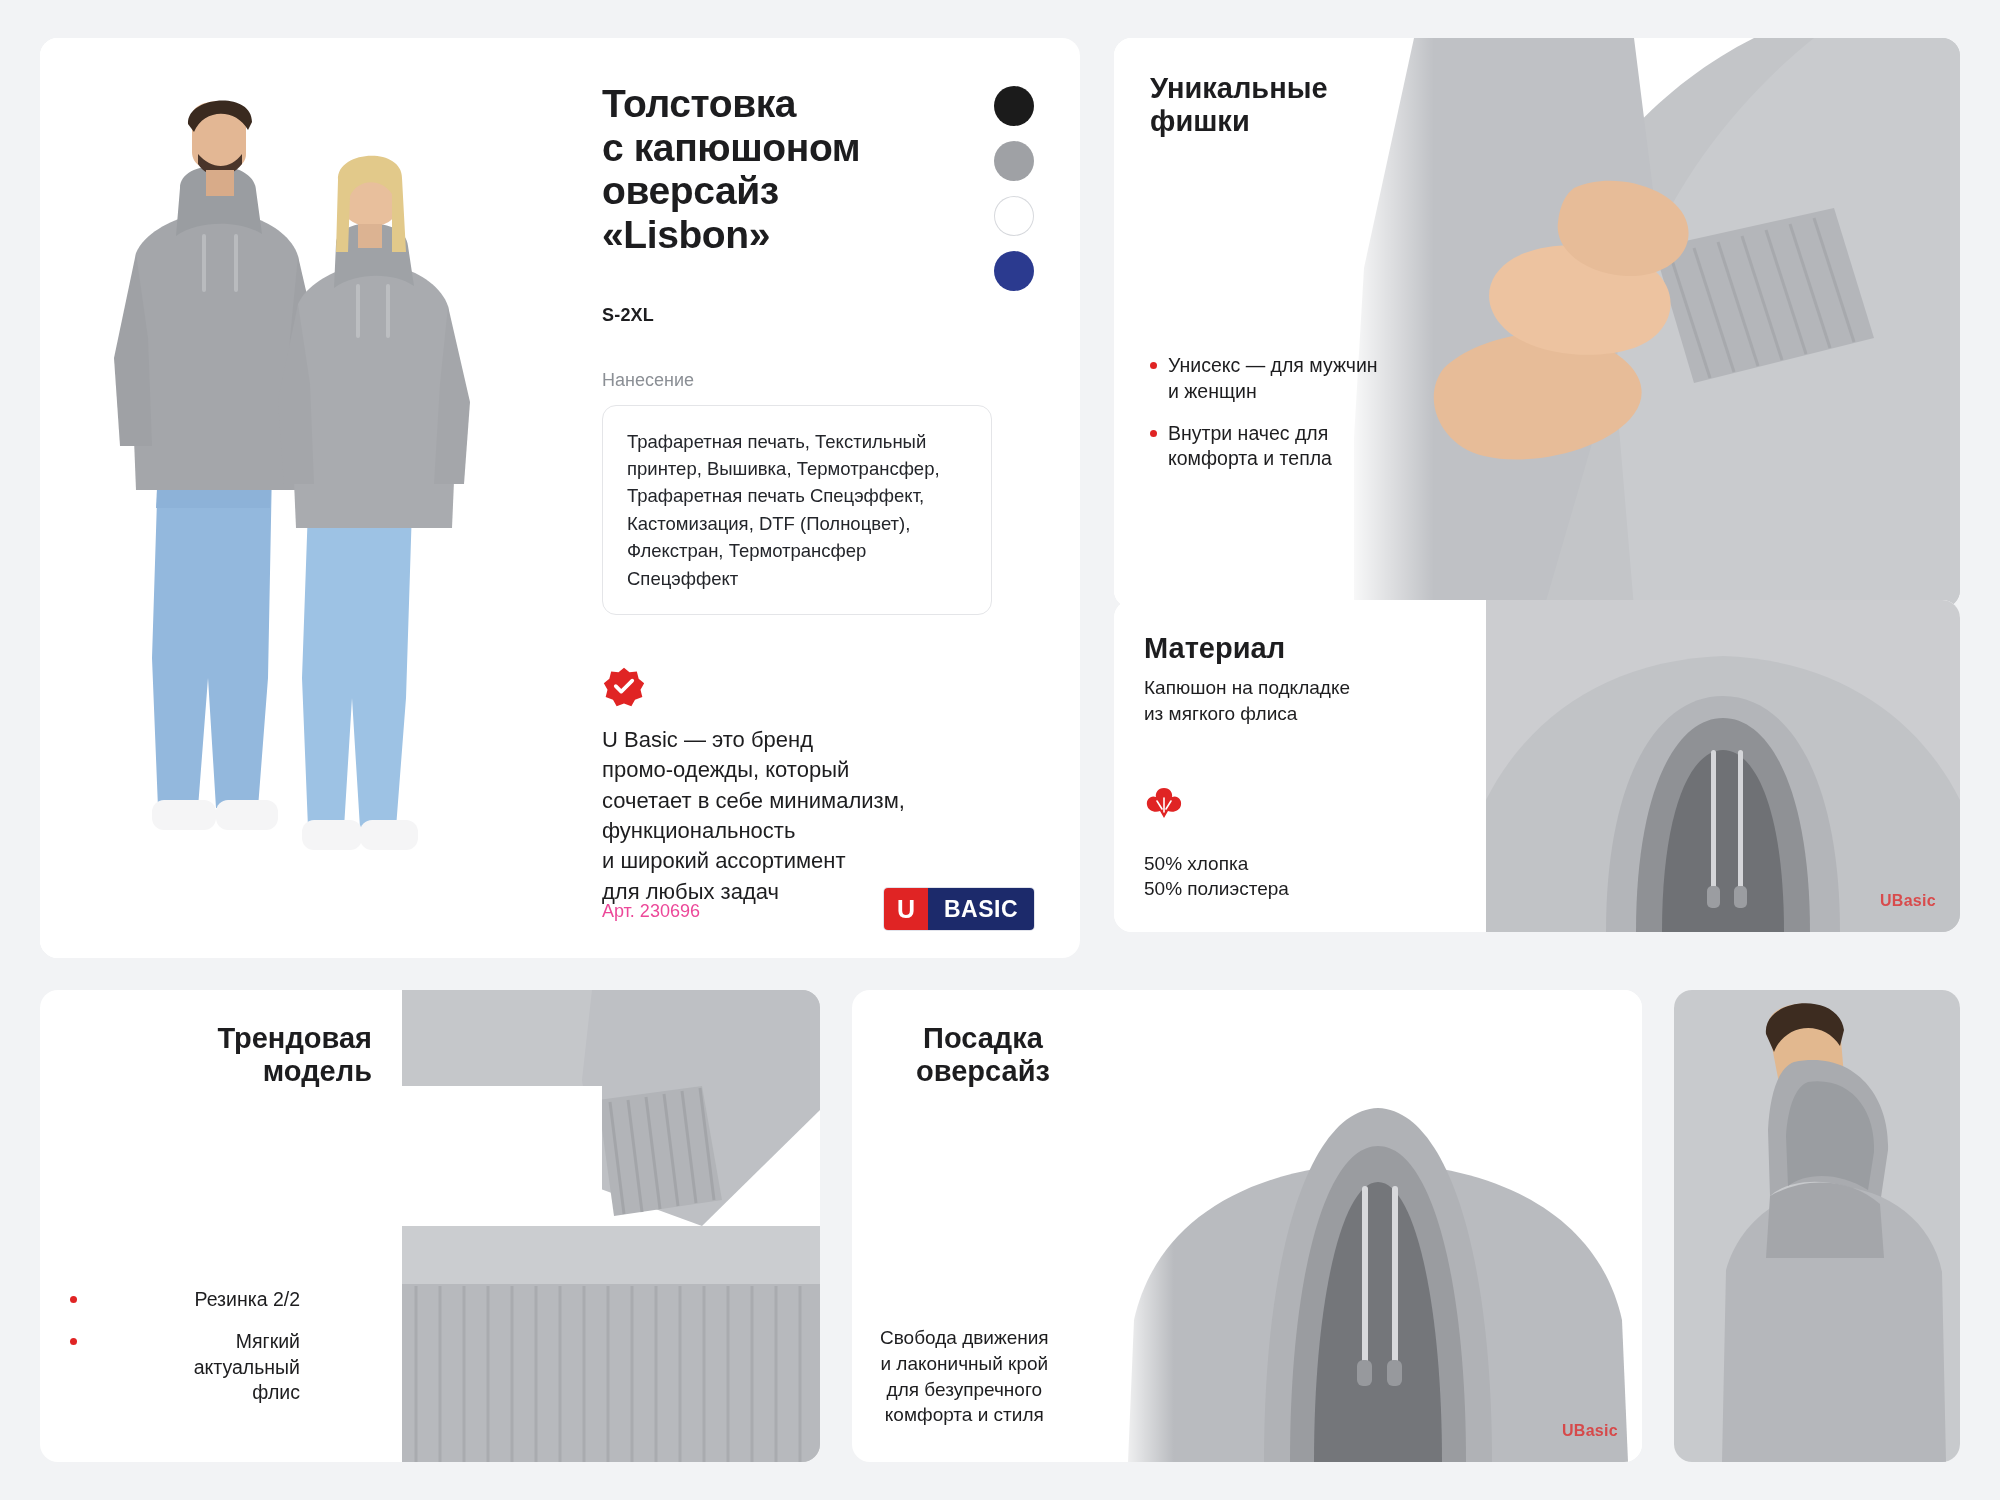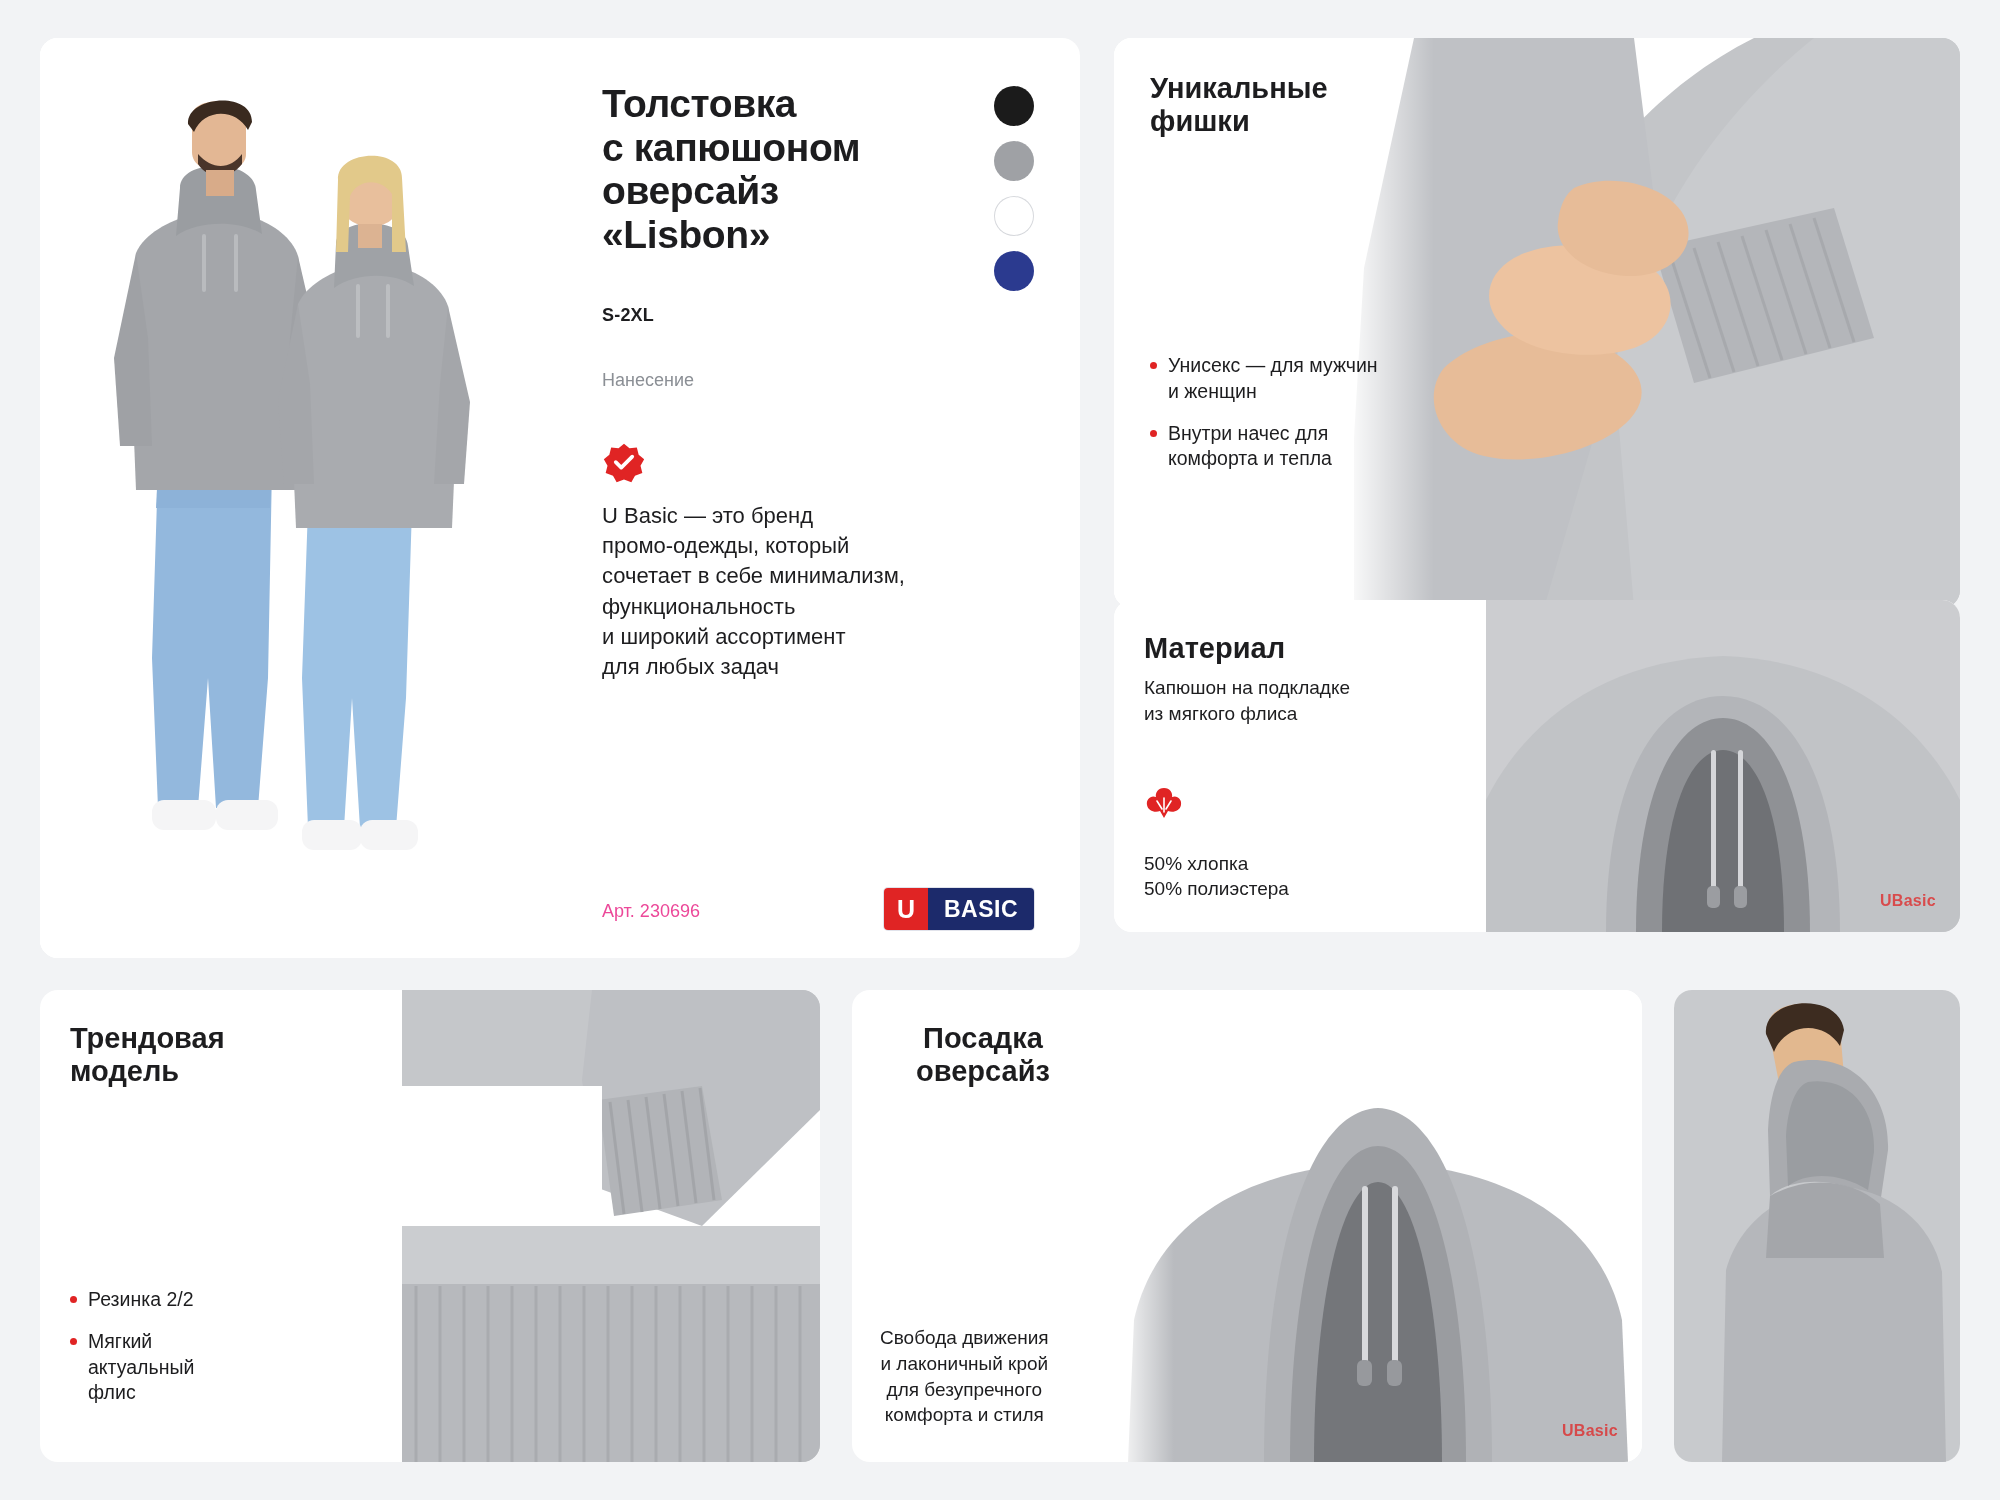--- a/index.html
+++ b/index.html
@@ -99,21 +99,21 @@
 
   
   #material-card { left: 1114px; top: 600px; width: 846px; height: 332px; display: flex; }
   .mat-left { width: 372px; padding: 32px 30px; position: relative; background: #fff; }
   .mat-right { flex: 1; position: relative; }
   .mat-sub { margin-top: 10px; font-size: 19px; line-height: 1.35; white-space: pre-line; font-weight: 500; }
   .comp { position: absolute; left: 30px; bottom: 30px; font-size: 19px; line-height: 1.35; white-space: pre-line; font-weight: 500; }
   .cotton-icon { position: absolute; left: 30px; bottom: 112px; }
 
   
-  #trend-card { left: 40px; top: 990px; width: 780px; height: 472px; display: flex; }
+  #trend-card { left: 40px; top: 990px; width: 780px; height: 472px; display: flex; text-align: right; }
   .trend-left { width: 362px; padding: 32px 30px; position: relative; }
   .trend-right { flex: 1; position: relative; display: flex; flex-direction: column; }
   .trend-img { flex: 1; position: relative; }
   .trend-divider { height: 1px; background: #fff; }
 
   
   #fit-card { left: 852px; top: 990px; width: 790px; height: 472px; display: flex; }
   .fit-left { width: 262px; padding: 32px 28px; position: relative; text-align: center; }
   .fit-note { position: absolute; left: 28px; bottom: 34px; font-size: 19px; line-height: 1.35; white-space: pre-line; font-weight: 500; }
   .fit-right { flex: 1; position: relative; }
@@ -192,20 +192,21 @@
 
       <div class="swatches">
         <div class="swatch" style="background:#1b1b1b"></div>
         <div class="swatch" style="background:#9fa1a5"></div>
         <div class="swatch light" style="background:#ffffff"></div>
         <div class="swatch" style="background:#2b3a8f"></div>
       </div>
 
       <div class="sizes">S-2XL</div>
       <div class="label-sub">Нанесение</div>
+      <div class="print-box">Трафаретная печать, Текстильный принтер, Вышивка, Термотрансфер, Трафаретная печать Спецэффект, Кастомизация, DTF (Полноцвет), Флекстран, Термотрансфер Спецэффект</div>
 
       <div class="brand-block">
         <svg class="quality-icon" viewBox="0 0 48 48">
           <path d="M24 3 L30 8 L38 7 L40 15 L46 20 L42 27 L44 35 L36 38 L32 45 L24 42 L16 45 L12 38 L4 35 L6 27 L2 20 L8 15 L10 7 L18 8 Z" fill="#e02424"></path>
           <path d="M15 23 l6 6 l12 -12" stroke="#fff" stroke-width="4" fill="none" stroke-linecap="round" stroke-linejoin="round"></path>
         </svg>
         <div class="brand-text">U Basic — это бренд
 промо-одежды, который
 сочетает в себе минимализм,
 функциональность

